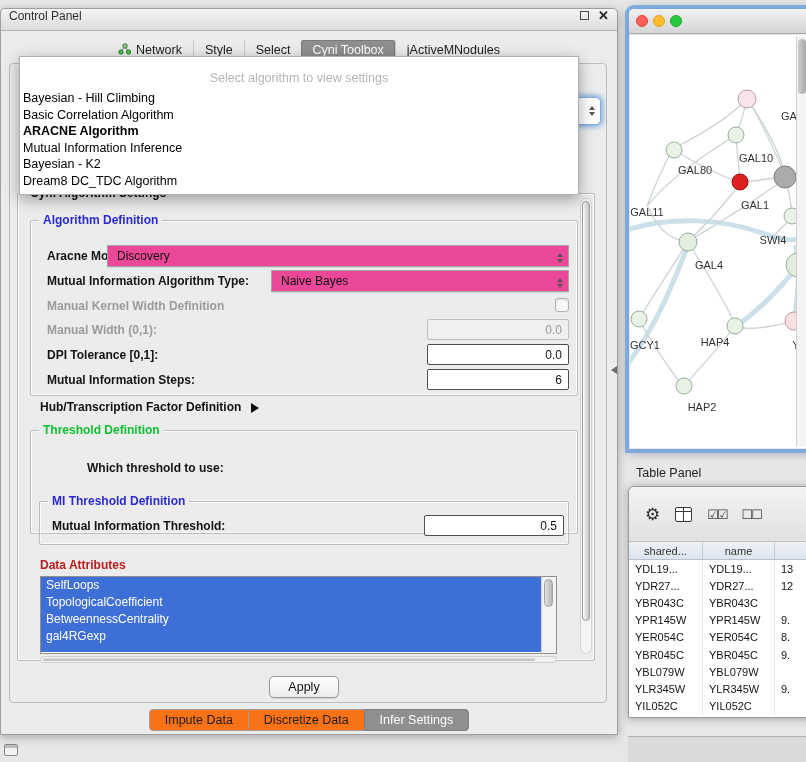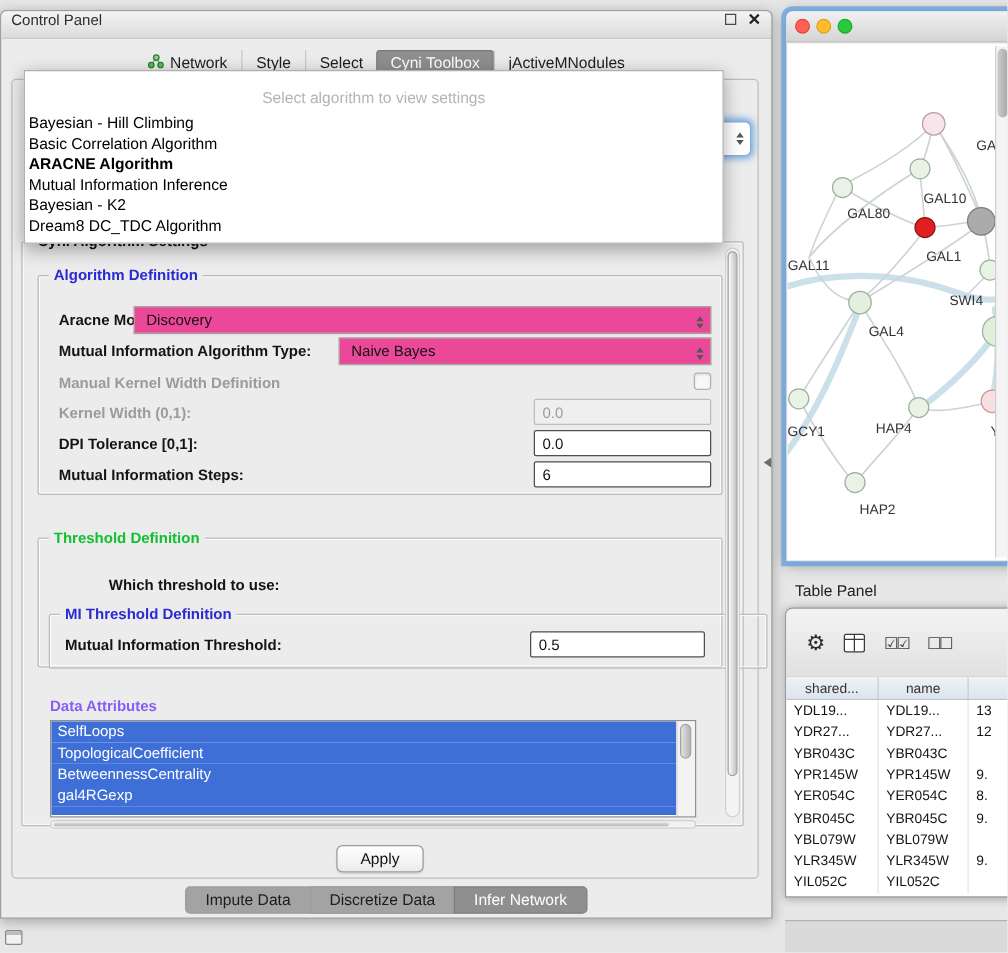--- a/index.html
+++ b/index.html
@@ -38,48 +38,48 @@
     box-shadow:inset 0 0 0 1px rgba(255,255,255,.75)}
   .group-title{position:absolute;top:-8px;left:8px;background:#ececec;padding:0 4px;font-size:12px;
     font-weight:bold;white-space:nowrap}
   .group-title.black{color:#111}
   .group-title.blue{color:var(--group-title-blue)}
   .group-title.green{color:var(--group-title-green)}
 
   .cyni-group{left:16px;top:184px;width:578px;height:468px}
   .algdef-group{left:12px;top:26px;width:548px;height:176px}
   .threshold-group{left:12px;top:236px;width:548px;height:104px}
-  .mi-group{left:8px;top:60px;width:575px;height:44px}
+  .mi-group{left:8px;top:70px;width:530px;height:44px}
 
   .fld-label{position:absolute;font-size:12px;white-space:nowrap;color:#141414}
   .fld-label.b{font-weight:bold}
   .fld-label.disabled{color:#9b9b9b}
 
   .combo{position:absolute;height:22px;background:#ec4899;border:1px solid #a5a5a5;border-radius:0;
     font-size:12px;display:flex;align-items:center;padding:0 22px 0 9px;color:#111;
     box-shadow:0 1px 1px rgba(0,0,0,.08)}
   .combo-arrows{display:flex;flex-direction:column;align-items:center;gap:2px}
   .combo .combo-arrows{position:absolute;right:5px;top:4px}
   .combo-arrows .up{width:0;height:0;border:3.5px solid transparent;border-bottom:4.5px solid #555;display:block}
   .combo-arrows .dn{width:0;height:0;border:3.5px solid transparent;border-top:4.5px solid #555;display:block}
 
   .field{position:absolute;height:21px;border:1px solid #4f4f4f;border-radius:2px;background:#fff;
-    font-family:"Liberation Sans",sans-serif;font-size:12px;padding:0 6px;color:#111}
+    font-family:"Liberation Sans",sans-serif;font-size:12px;text-align:right;padding:0 6px;color:#111}
   .field.disabled{border-color:#bdbdbd;background:#efefef;color:#9c9c9c}
 
   .checkbox{position:absolute;width:14px;height:14px;background:#f8f8f8;border:1px solid #b2b2b2;
     border-radius:3px;box-shadow:inset 0 1px 2px rgba(0,0,0,.12)}
 
   .hub-row{position:absolute;left:22px;top:206px;font-size:12px;font-weight:bold;color:#111;white-space:nowrap}
   .tri-right{display:inline-block;width:0;height:0;border-left:8px solid #0d0d0d;border-top:5.5px solid transparent;
     border-bottom:5.5px solid transparent;margin-left:10px;vertical-align:middle}
   .sources-row{position:absolute;left:20px;top:344px;font-size:12px;color:#111;white-space:nowrap}
   .tri-down{display:inline-block;width:0;height:0;border-top:7px solid #0d0d0d;border-left:5px solid transparent;
     border-right:5px solid transparent;margin-left:8px;vertical-align:middle}
-  .dattr-label{position:absolute;left:22px;top:364px;font-size:12px;font-weight:bold;color:#8b5cf6}
+  .dattr-label{position:absolute;left:22px;top:364px;font-size:12px;font-weight:bold;color:#b91c1c}
 
   .attr-list{position:absolute;left:22px;top:382px;width:517px;height:78px;background:#fff;
     border:1px solid #8f8f8f;overflow:hidden}
   .attr-item{height:17px;line-height:17px;padding-left:5px;font-size:12px;background:var(--selection-blue);
     color:#fff;width:calc(100% - 15px)}
   .attr-item.sliver{height:7px}
   .list-scrollbar{position:absolute;top:0;right:0;bottom:0;width:15px;background:#f3f3f3;border-left:1px solid #d4d4d4}
   .list-scrollbar .thumb{position:absolute;top:2px;left:2px;width:9px;height:28px;border-radius:5px;
     background:linear-gradient(90deg,#e2e2e2,#b5b5b5);border:1px solid #a3a3a3}
   .h-scroll{position:absolute;left:22px;top:462px;width:517px;height:7px;background:#f1f1f1;
@@ -89,21 +89,21 @@
   .main-scrollbar{position:absolute;right:2px;top:4px;bottom:6px;width:12px;background:#f4f4f4;
     border:1px solid #d2d2d2;border-radius:6px}
   .main-scrollbar .thumb{position:absolute;top:2px;left:1px;width:8px;height:420px;border-radius:5px;
     background:linear-gradient(90deg,#fbfbfb,#c2c2c2);border:1px solid #9f9f9f}
 
   .apply-btn{position:absolute;left:268px;top:667px;width:70px;height:22px;border:1px solid #9d9d9d;
     border-radius:5px;background:linear-gradient(#ffffff,#ececec);font-family:"Liberation Sans",sans-serif;
     font-size:12.5px;color:#111;box-shadow:0 1px 1px rgba(0,0,0,.12)}
 
   .bottom-tab-bar{position:absolute;left:0;right:0;top:700px;display:flex;justify-content:center;font-size:12.5px}
-  .btab{padding:3px 15px;border:1px solid #9c9c9c;margin-left:-1px;background:#a3a3a3;color:#1c1c1c;white-space:nowrap}
+  .btab{padding:3px 15px;border:1px solid #9c9c9c;margin-left:-1px;background:#f97316;color:#1c1c1c;white-space:nowrap}
   .btab.first{border-radius:4px 0 0 4px;margin-left:0}
   .btab.last{border-radius:0 4px 4px 0}
   .btab.active{background:var(--active-tab-gray);color:#fff;border-color:#7e7e7e}
 
   .popup{position:absolute;left:18px;top:47px;width:560px;background:#fff;border:1px solid #b0b0b0;
     box-shadow:0 4px 14px rgba(0,0,0,.35);z-index:60;padding-bottom:5px}
   .popup-header{color:#b4b4b4;font-size:12.5px;text-align:center;padding:14px 0 5px}
   .popup-item{font-size:12.5px;color:#000;line-height:16.5px;padding-left:3px;white-space:nowrap}
   .popup-item.bold{font-weight:bold}
 
@@ -229,30 +229,33 @@
           <span>Naive Bayes</span>
           <span class="combo-arrows">
               <i class="up"></i>
               <i class="dn"></i>
             </span>
         </div>
 
         <span class="fld-label b disabled" style="left:16px;top:78px">Manual Kernel Width Definition</span>
         <span class="checkbox" style="left:524px;top:77px"></span>
 
-        <span class="fld-label b disabled" style="left:16px;top:102px">Kernel Width (0,1):</span>
+        <span class="fld-label b disabled" style="left:16px;top:102px">Manual Width (0,1):</span>
         <input class="field disabled" style="left: 396px; top: 98px; width: 142px;" readonly="" value="0.0">
 
         <span class="fld-label b" style="left:16px;top:127px">DPI Tolerance [0,1]:</span>
         <input class="field" style="left: 396px; top: 123px; width: 142px;" value="0.0">
 
         <span class="fld-label b" style="left:16px;top:152px">Mutual Information Steps:</span>
         <input class="field" style="left: 396px; top: 148px; width: 142px;" value="6">
       </div>
 
+      <div class="hub-row">
+        <span>Hub/Transcription Factor Definition</span><span class="tri-right"></span>
+      </div>
 
       <div class="groupbox threshold-group">
         <span class="group-title green">Threshold Definition</span>
 
         <span class="fld-label b" style="left:56px;top:30px">Which threshold to use:</span>
 
         <div class="groupbox mi-group">
           <span class="group-title blue">MI Threshold Definition</span>
           <span class="fld-label b" style="left:12px;top:17px">Mutual Information Threshold:</span>
           <input class="field" style="left: 384px; top: 13px; width: 140px;" value="0.5">
@@ -278,21 +281,21 @@
       <div class="main-scrollbar">
           <div class="thumb"></div>
         </div>
     </div>
 
     <button class="apply-btn">Apply</button>
 
     <nav class="bottom-tab-bar">
         <div class="btab first">Impute Data</div>
         <div class="btab">Discretize Data</div>
-        <div class="btab active last">Infer Network</div>
+        <div class="btab active last">Infer Settings</div>
       </nav>
 
     <div class="popup">
       <div class="popup-header">Select algorithm to view settings</div>
       <div>
           <div class="popup-item">Bayesian - Hill Climbing</div>
           <div class="popup-item">Basic Correlation Algorithm</div>
           <div class="popup-item bold">ARACNE Algorithm</div>
           <div class="popup-item">Mutual Information Inference</div>
           <div class="popup-item">Bayesian - K2</div>

